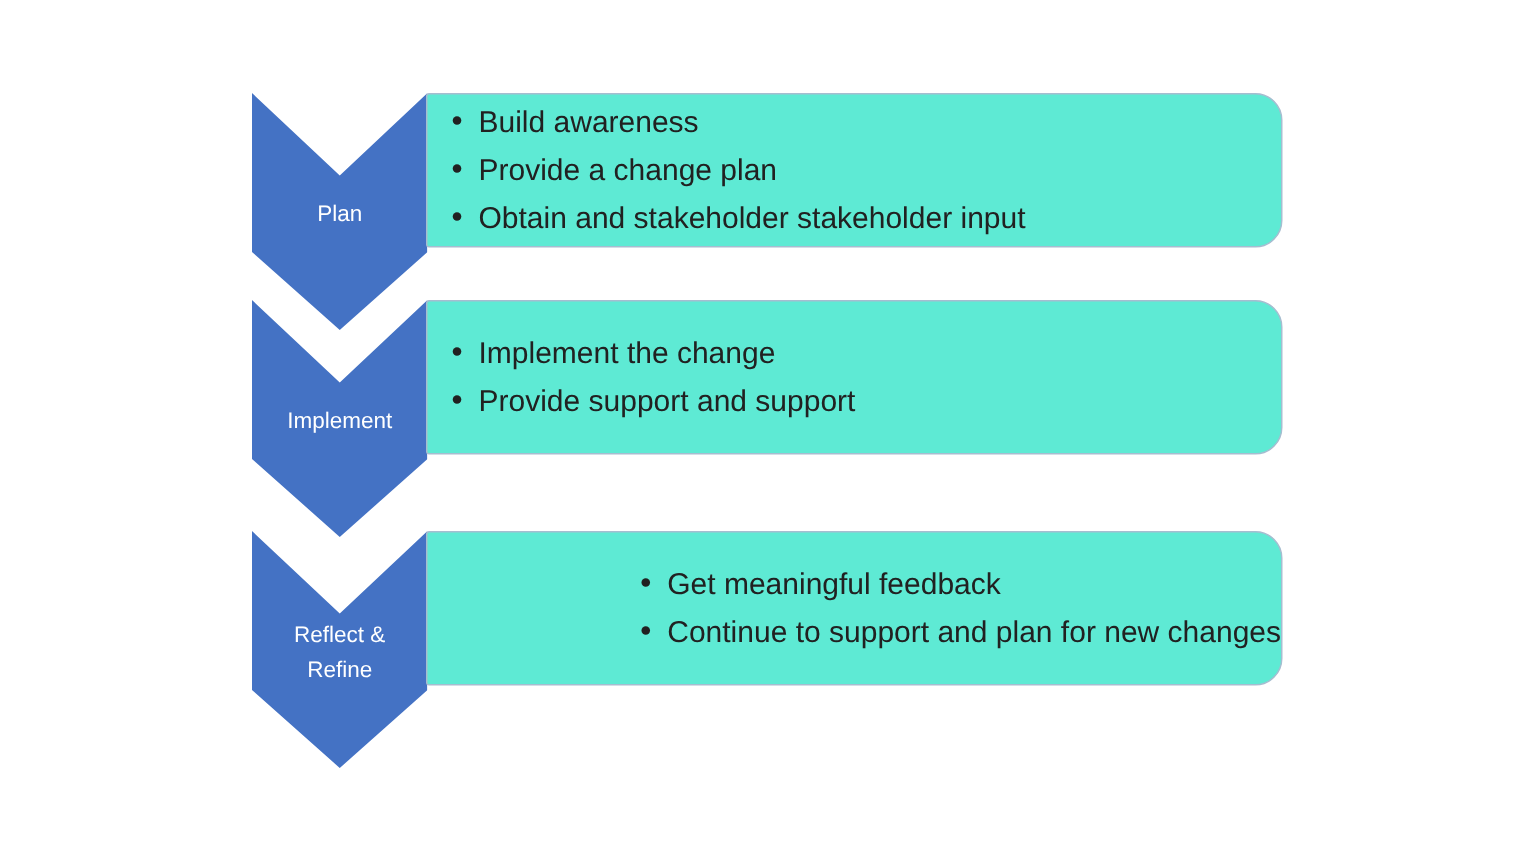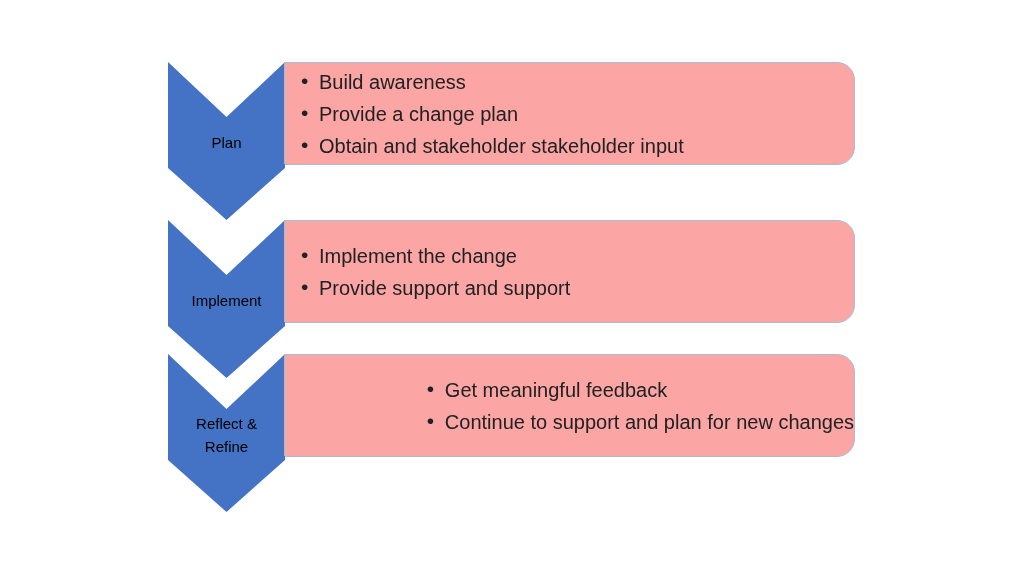--- a/index.html
+++ b/index.html
@@ -11,21 +11,21 @@
     font-family: "Liberation Sans", sans-serif;
     overflow: hidden;
   }
   
   .step-box {
     position: absolute;
     left: 284px;
     width: 571px;
     height: 103px;
     box-sizing: border-box;
-    background: #fca5a5;
+    background: #5eead4;
     border: 1.5px solid #a6bdd0;
     border-radius: 2px 18px 18px 2px;
     display: flex;
     flex-direction: column;
     justify-content: center;
     padding-left: 16px;
     z-index: 2;
   }
   .bullets { margin: 0; padding: 0; list-style: none; }
   .bullets li {
@@ -56,28 +56,28 @@
   .chevron-label {
     position: absolute;
     top: 55px;
     height: 51px;
     left: 0;
     right: 0;
     display: flex;
     align-items: center;
     justify-content: center;
     text-align: center;
-    color: #000000;
+    color: #ffffff;
     font-size: 15px;
     line-height: 23px;
     padding: 0 9px;
   }
   
   .pos-0 { top: 62px; }
-  .pos-1 { top: 220px; }
+  .pos-1 { top: 200px; }
   .pos-2 { top: 354px; align-items: flex-end; }
 </style>
 </head>
 <body>
 
 <div class="slide">
 
   <div class="step-box pos-0">
     <ul class="bullets">
       <li>Build awareness</li>

